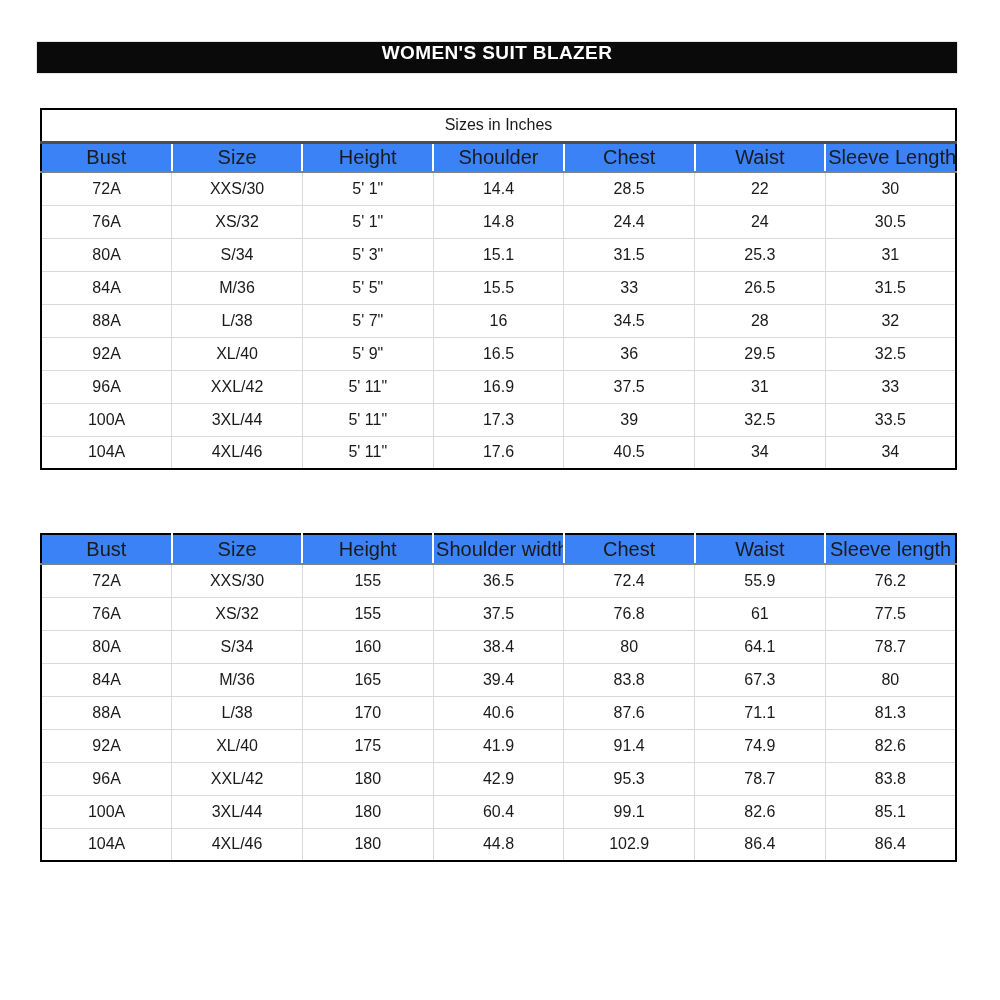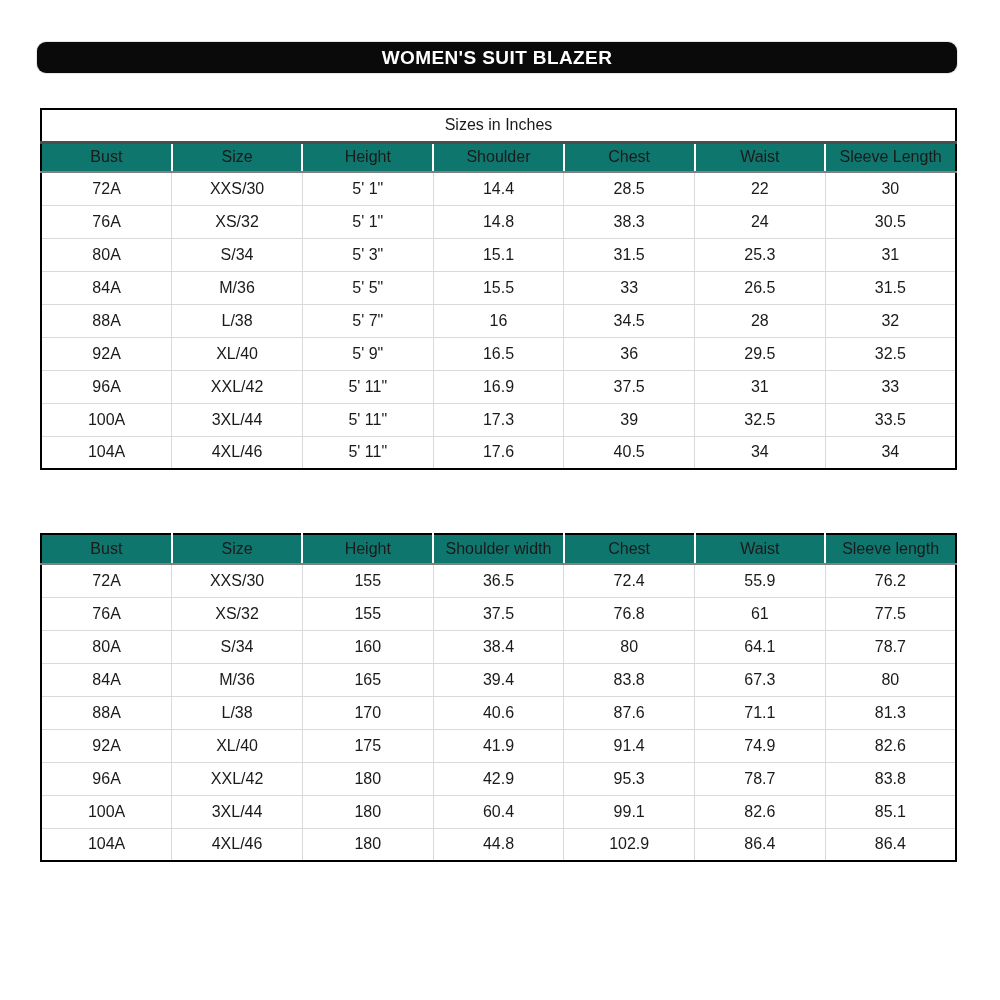--- a/index.html
+++ b/index.html
@@ -19,24 +19,22 @@
 
   
   .banner {
     position: absolute;
     left: 37px;
     top: 42px;
     width: 920px;
     height: 31px;
     background: #0a0a0a;
     display: flex;
-    align-items: center;
     justify-content: center;
     box-shadow: 0 0 0 1px #e6e6e6;
-    border-radius: 9px;
   }
   .banner-title {
     color: #ffffff;
     font-weight: bold;
     font-size: 19px;
     letter-spacing: 0.4px;
     white-space: nowrap;
   }
 
   
@@ -57,23 +55,23 @@
     text-align: center;
     vertical-align: middle;
     font-size: 16px;
     font-weight: normal;
     background: #ffffff;
     border-bottom: 3px solid #4d4d4d;
     color: #1a1a1a;
   }
   tr.head-row th {
     height: 30px;
-    background: #0f766e;
+    background: #3b82f6;
     font-weight: normal;
-    font-size: 16px;
+    font-size: 20px;
     text-align: center;
     vertical-align: middle;
     color: #1a1a1a;
     border-left: 2px solid #ffffff;
     border-bottom: 2px solid #808080;
     padding: 0 2px;
     white-space: nowrap;
     overflow: hidden;
   }
   tr.head-row th:first-child { border-left: none; }
@@ -121,21 +119,21 @@
         <td>14.4</td>
         <td>28.5</td>
         <td>22</td>
         <td>30</td>
       </tr>
       <tr>
         <td>76A</td>
         <td>XS/32</td>
         <td>5' 1"</td>
         <td>14.8</td>
-        <td>38.3</td>
+        <td>24.4</td>
         <td>24</td>
         <td>30.5</td>
       </tr>
       <tr>
         <td>80A</td>
         <td>S/34</td>
         <td>5' 3"</td>
         <td>15.1</td>
         <td>31.5</td>
         <td>25.3</td>

